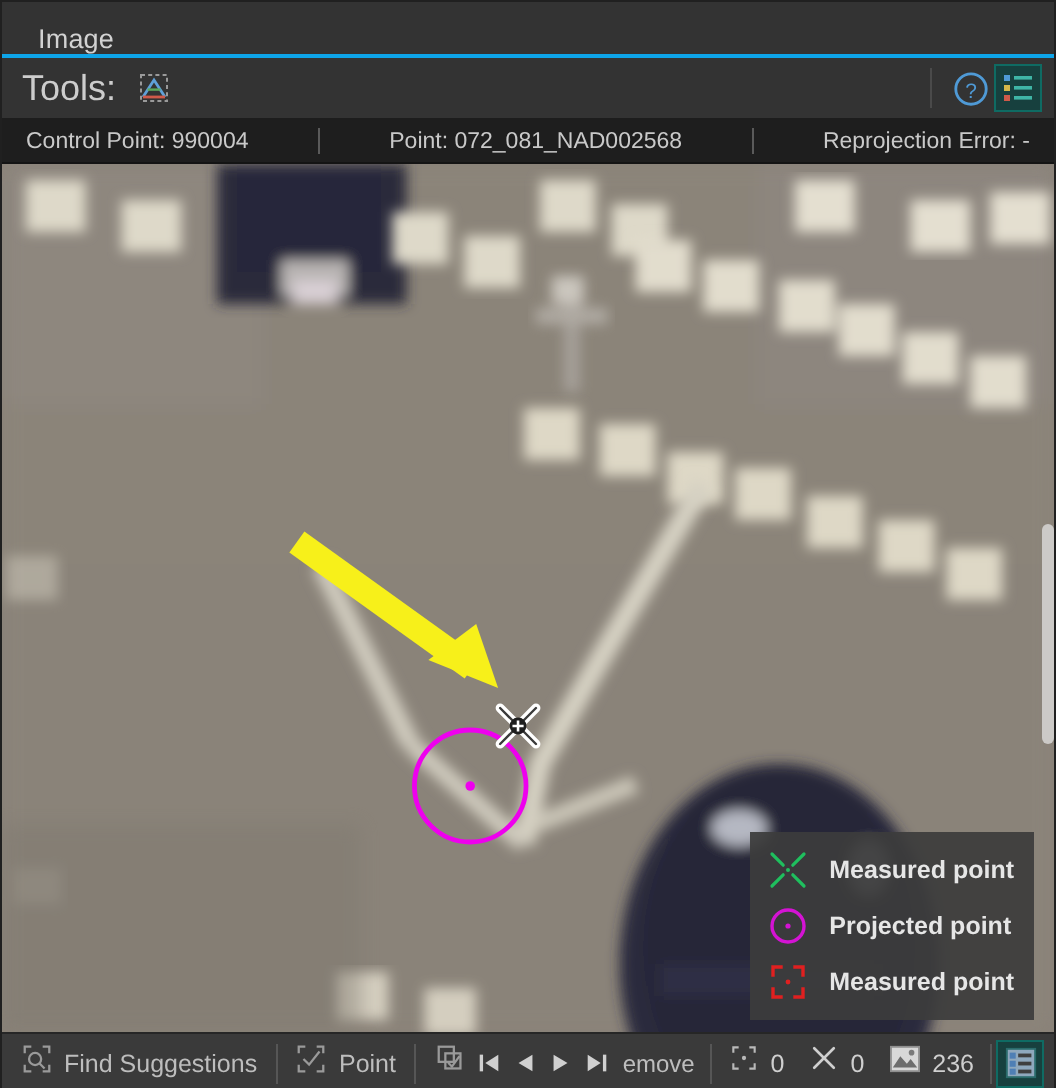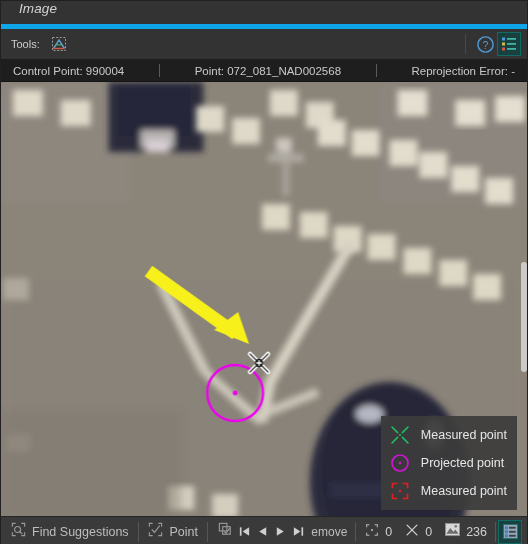--- a/index.html
+++ b/index.html
@@ -8,36 +8,35 @@
     background:#2b2b2b;
     font-family:"Liberation Sans", sans-serif;
     -webkit-font-smoothing:antialiased;
   }
   #app{position:relative;width:528px;height:544px;background:#2b2b2b;box-sizing:border-box;border:1px solid #202020;}
 
   
   .titlebar{
     height:28px;width:100%;box-sizing:border-box;
     background:#333333;
-    display:flex;align-items:flex-start;
+    display:flex;align-items:flex-end;
     padding-left:18px;
-    border-bottom:5px solid #0ea5e9;
-    font-style:italic;
+    border-bottom:2px solid #0ea5e9;
   }
   .titlebar .title{color:#d2d2d2;font-size:13.5px;letter-spacing:.1px;}
 
   
   .toolsbar{
     height:31px;width:100%;box-sizing:border-box;
     background:#333333;
     display:flex;align-items:center;
     padding:0 6px 0 10px;
     border-bottom:1px solid #1d1d1d;
   }
-  .tools-label{color:#cdcdcd;font-size:11px;margin-right:7px;}
+  .tools-label{color:#cdcdcd;font-size:18px;margin-right:7px;}
   .tool-btn{
     width:24px;height:24px;display:flex;align-items:center;justify-content:center;
     cursor:default;
   }
   .spacer{flex:1 1 auto;}
   .vdiv{width:1px;height:20px;background:#4a4a4a;margin:0 7px;}
   .icon-btn{
     width:24px;height:24px;display:flex;align-items:center;justify-content:center;cursor:default;
   }
   .icon-btn.active{
@@ -52,21 +51,21 @@
     gap:0px;
     border-bottom:1px solid #141414;
   }
   .infobar .seg{color:#c9c9c9;font-size:11.5px;white-space:nowrap;padding:0 12px;}
   .infobar .isep{width:1px;height:13px;background:#5a5a5a;}
 
   
   .canvas-wrap{
     position:relative;
     width:100%;height:434px;
-    overflow:hidden;background:#fdba74;
+    overflow:hidden;background:#fdba74;font-weight:bold;
   }
   .canvas-wrap svg.photo{display:block;width:100%;height:100%;}
 
   
   .vscroll{
     position:absolute;top:0;right:0;width:6px;height:100%;
     background:rgba(30,30,30,0.0);
   }
   .vscroll .thumb{
     position:absolute;left:0;width:6px;top:180px;height:110px;

